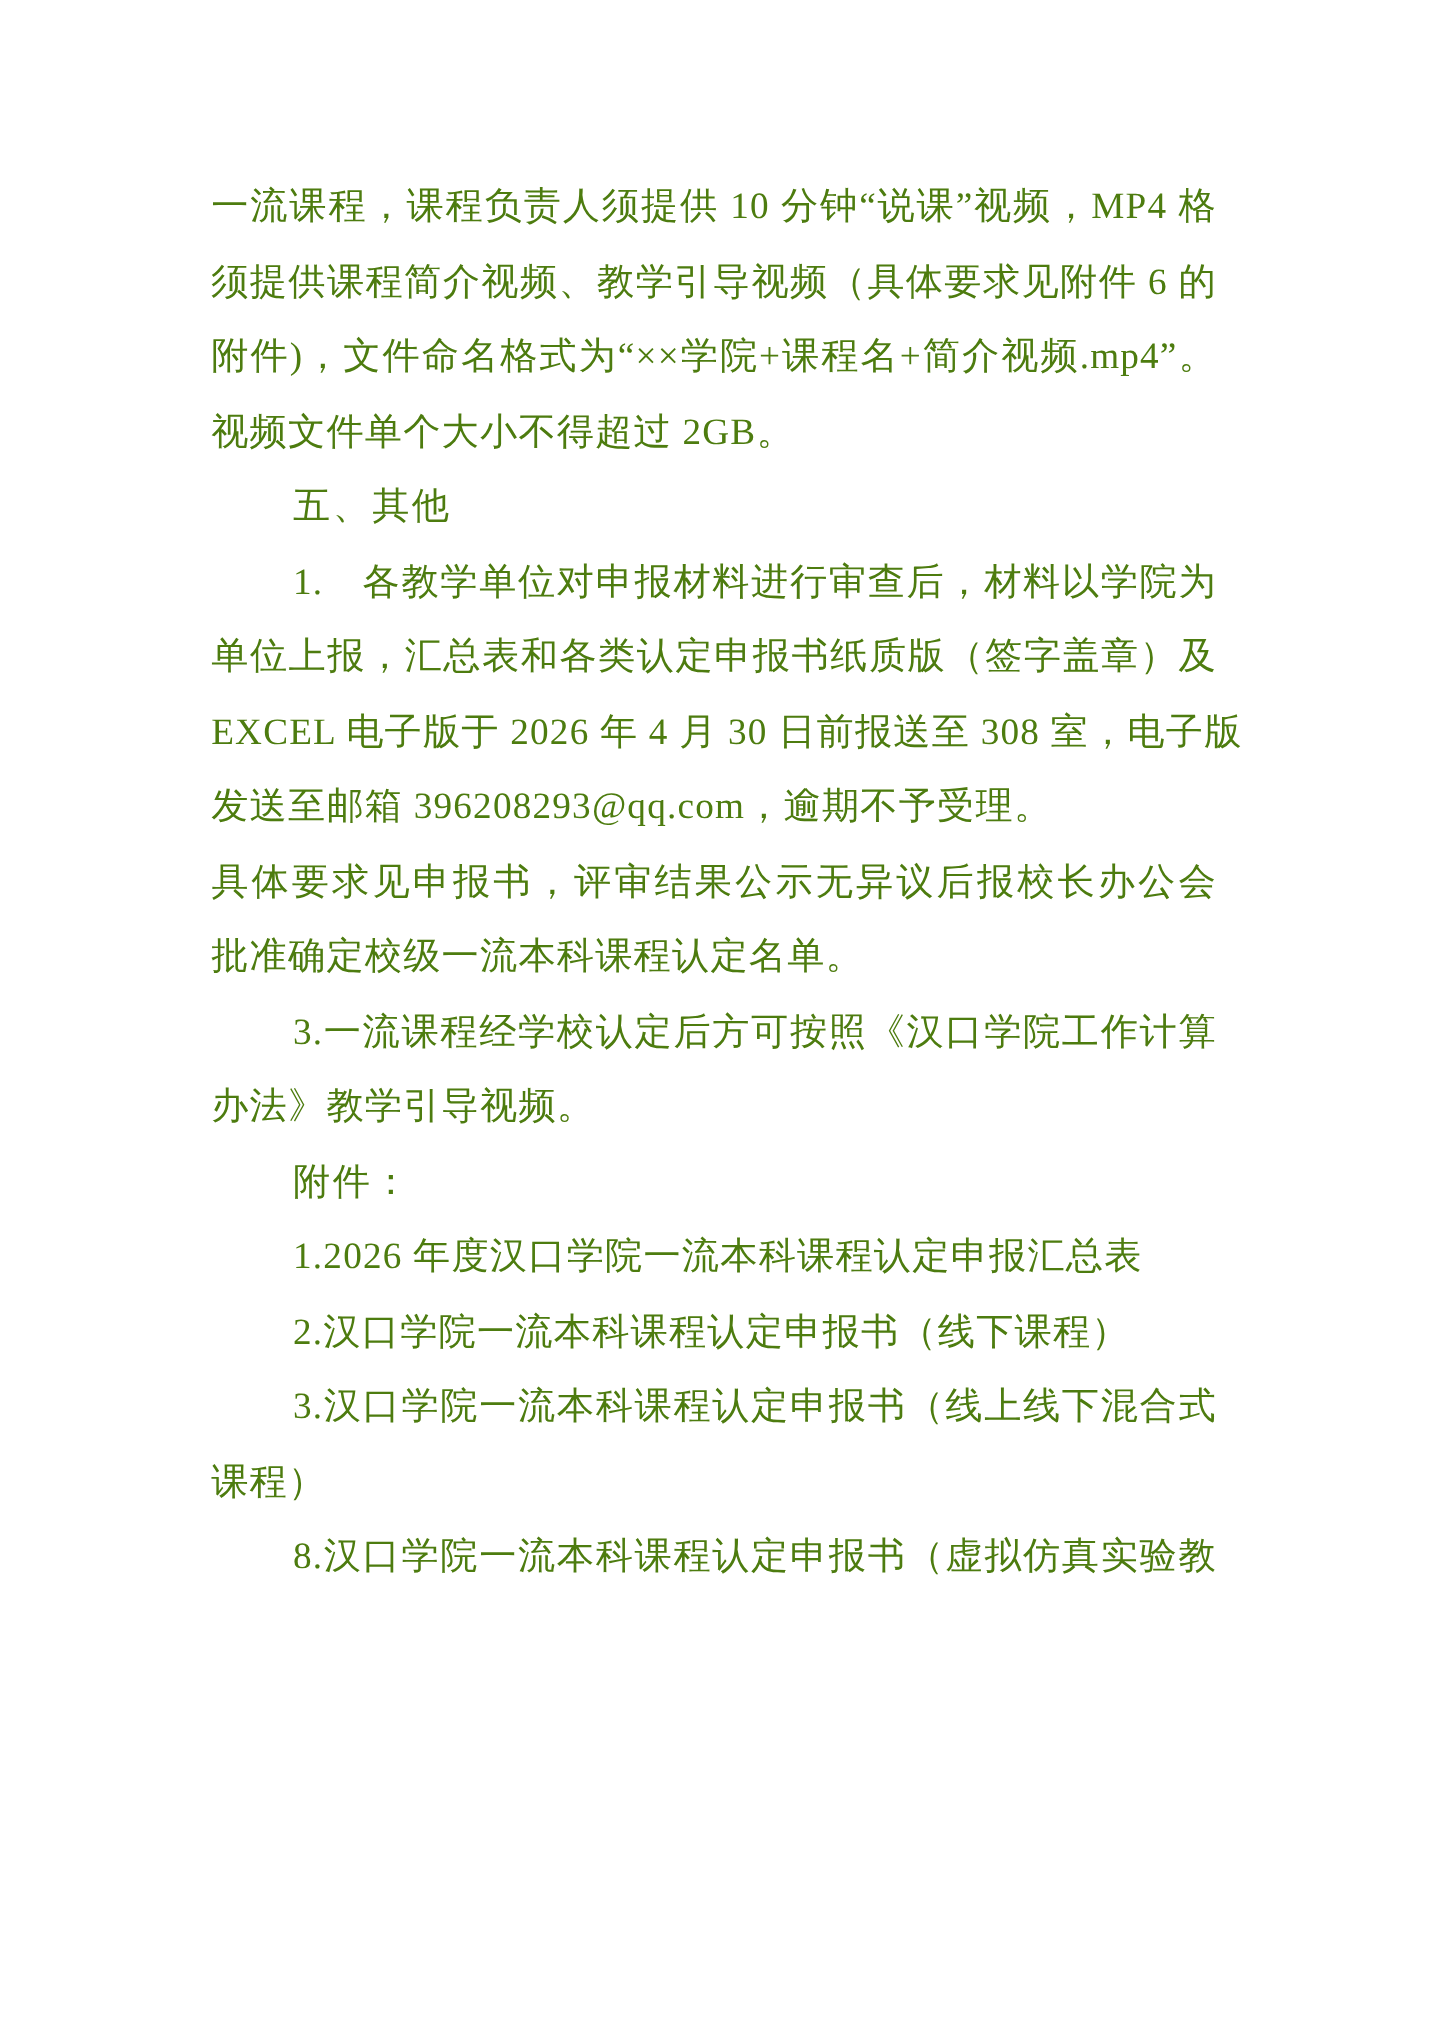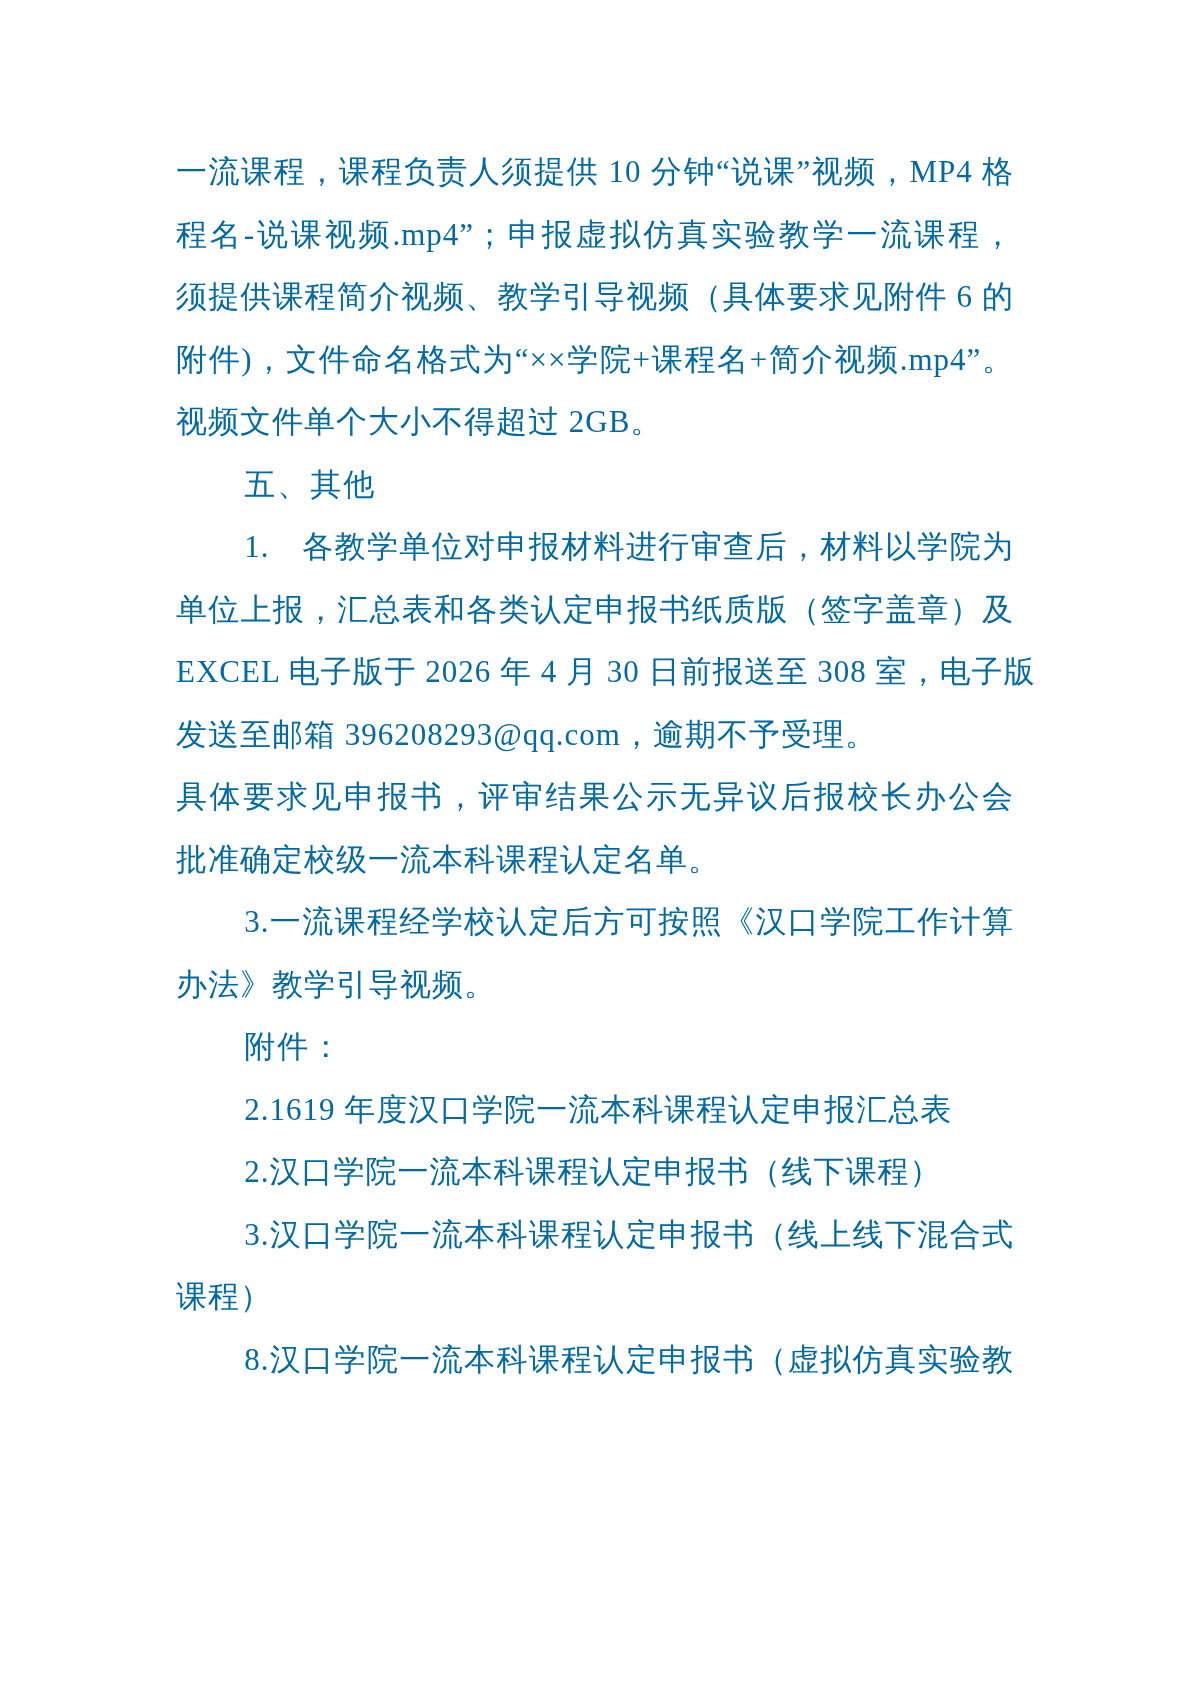--- a/index.html
+++ b/index.html
@@ -20,21 +20,21 @@
     left: 176px;
     top: 141px;
     width: 838px;
   }
   .line {
     height: 62.5px;
     line-height: 62.5px;
     font-size: 31px;
     letter-spacing: 1px;
     white-space: nowrap;
-    color: #0369a1;
+    color: #4d7c0f;
     font-family: "Liberation Serif", "DejaVu Serif", serif;
   }
   .line.justify {
     text-align: justify;
     text-align-last: justify;
     text-justify: inter-character;
   }
   .line.indent {
     text-indent: 2.2em;
   }
@@ -43,33 +43,32 @@
     font-family: "Liberation Sans", "DejaVu Sans", sans-serif;
     letter-spacing: 2px;
   }
 </style>
 </head>
 <body>
 
 <div class="page" style="background: rgb(255, 255, 255);">
   <div class="content" id="content" style="color: rgb(31, 31, 31);">
       <div class="line justify">一流课程，课程负责人须提供 10 分钟“说课”视频，MP4 格</div>
-      <div class="line justify">程名-说课视频.mp4”；申报虚拟仿真实验教学一流课程，</div>
       <div class="line justify">须提供课程简介视频、教学引导视频（具体要求见附件 6 的</div>
       <div class="line justify">附件)，文件命名格式为“××学院+课程名+简介视频.mp4”。</div>
       <div class="line">视频文件单个大小不得超过 2GB。</div>
       <div class="line indent bold">五、其他</div>
       <div class="line justify indent">1.　各教学单位对申报材料进行审查后，材料以学院为</div>
       <div class="line justify">单位上报，汇总表和各类认定申报书纸质版（签字盖章）及</div>
       <div class="line justify">EXCEL 电子版于 2026 年 4 月 30 日前报送至 308 室，电子版</div>
       <div class="line">发送至邮箱 396208293@qq.com，逾期不予受理。</div>
       <div class="line justify">具体要求见申报书，评审结果公示无异议后报校长办公会</div>
       <div class="line">批准确定校级一流本科课程认定名单。</div>
       <div class="line justify indent">3.一流课程经学校认定后方可按照《汉口学院工作计算</div>
       <div class="line">办法》教学引导视频。</div>
       <div class="line indent bold">附件：</div>
-      <div class="line indent">2.1619 年度汉口学院一流本科课程认定申报汇总表</div>
+      <div class="line indent">1.2026 年度汉口学院一流本科课程认定申报汇总表</div>
       <div class="line indent">2.汉口学院一流本科课程认定申报书（线下课程）</div>
       <div class="line justify indent">3.汉口学院一流本科课程认定申报书（线上线下混合式</div>
       <div class="line">课程）</div>
       <div class="line justify indent">8.汉口学院一流本科课程认定申报书（虚拟仿真实验教</div>
     </div>
 </div>
 
 </body></html>

